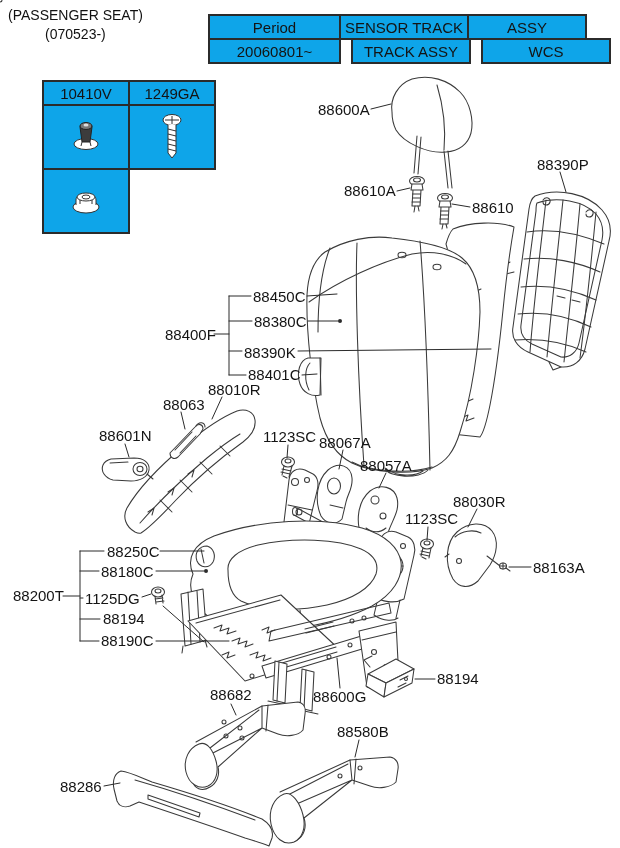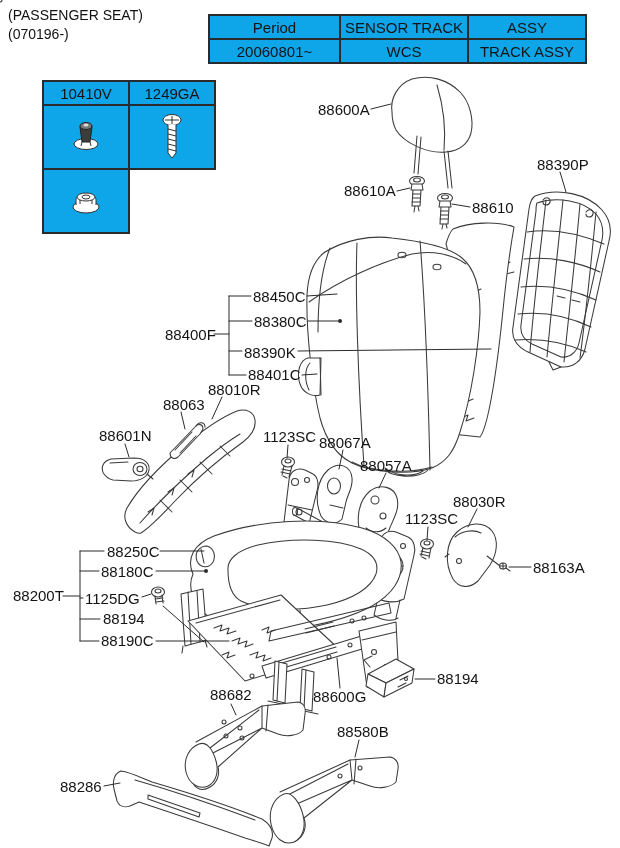--- a/index.html
+++ b/index.html
@@ -1,22 +1,22 @@
 <!DOCTYPE html>
 <html><head>
 <meta charset="utf-8">
 <style>
   html,body{margin:0;padding:0;background:#fff;}
   .page{position:relative;width:620px;height:848px;background:#fff;overflow:hidden;
         font-family:"Liberation Sans",sans-serif;color:#141414;}
-  .title{position:absolute;left:8px;top:6px;font-size:14px;line-height:19px;color:#111;}
+  .title{position:absolute;left:8px;top:6px;font-size:14px;line-height:19px;color:#111;text-align:center;}
   
   .it{position:absolute;left:208px;top:14px;}
   .it .row{display:flex;}
-  .it .row + .row{margin-top:-2px;}
+  .it .row + .row{margin-top:-2px;gap:12px;}
   .cell{box-sizing:border-box;border:2px solid #2b2b2b;display:flex;align-items:center;
         justify-content:center;font-size:15px;background:#0ea5e9;}
   .it .cell + .cell{margin-left:-2px;}
   .it .c1{width:133px;} .it .c2{width:130px;} .it .c3{width:120px;}
   .it .row .cell{height:26px;}
   
   .hw{position:absolute;left:42px;top:80px;}
   .hw .row{display:flex;}
   .hw .row + .row{margin-top:-2px;}
   .hw .cell{width:88px;}
@@ -28,33 +28,33 @@
   .ld{stroke:#2b2b2b;fill:none;stroke-width:1;}
   .wf{fill:#fff;}
 </style>
 </head>
 <body>
 
 <div class="page">
 
   <div class="title">
     <div>(PASSENGER SEAT)</div>
-    <div>(070196-)</div>
+    <div>(070523-)</div>
   </div>
 
   <div class="it">
     <div class="row">
       <div class="cell c1">Period</div>
       <div class="cell c2">SENSOR TRACK</div>
       <div class="cell c3">ASSY</div>
     </div>
     <div class="row">
       <div class="cell c1">20060801~</div>
+      <div class="cell c3">TRACK ASSY</div>
       <div class="cell c2">WCS</div>
-      <div class="cell c3">TRACK ASSY</div>
     </div>
   </div>
 
   <div class="hw">
     <div class="row head">
       <div class="cell">10410V</div>
       <div class="cell">1249GA</div>
     </div>
     <div class="row icons">
       <div class="cell">

